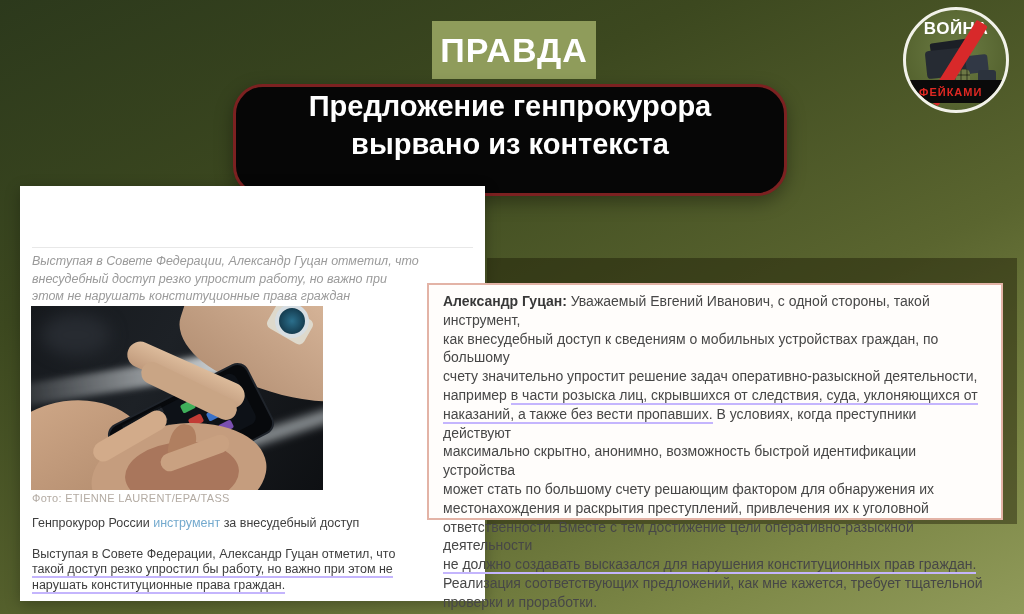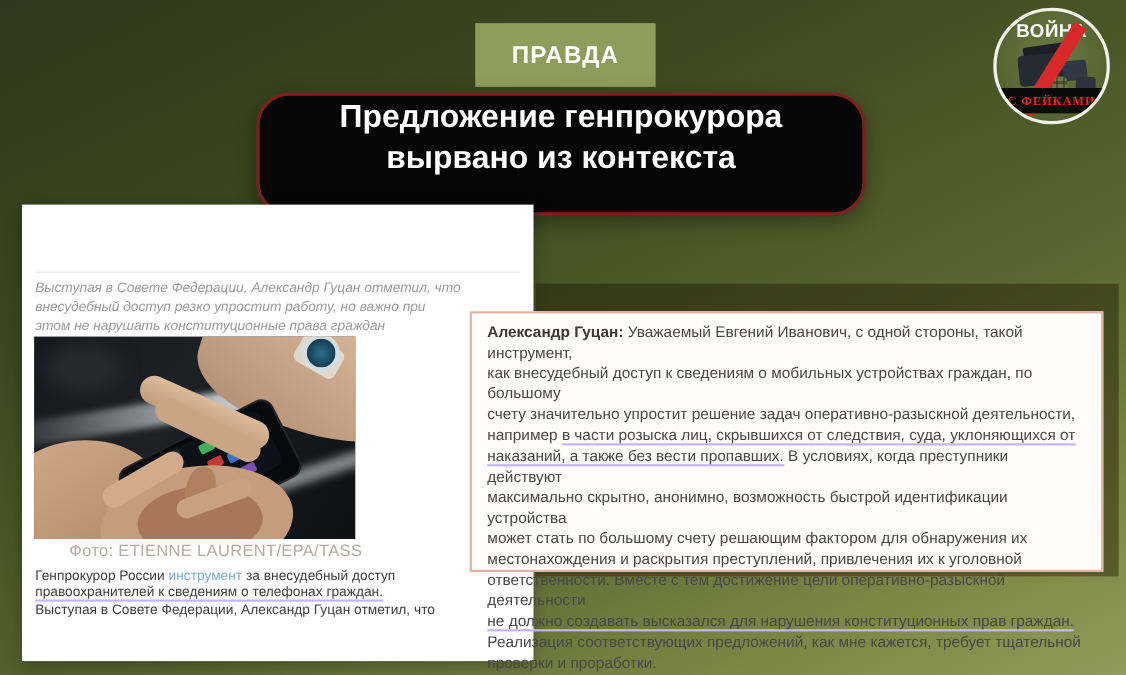--- a/index.html
+++ b/index.html
@@ -3,21 +3,21 @@
 <meta charset="utf-8">
 <style>
   html,body{margin:0;padding:0;}
   body{font-family:"Liberation Sans",sans-serif;}
   #stage{position:relative;width:1024px;height:614px;overflow:hidden;
          background:linear-gradient(155deg,#2c391c 0%,#3c481f 30%,#5a652f 62%,#7d8847 85%,#909a5a 100%);}
 
   
   .truth-badge{position:absolute;left:432px;top:21px;width:164px;height:58px;background:#8f9c5b;
                display:flex;align-items:center;justify-content:center;}
-  .truth-badge span{color:#fff;font-weight:bold;font-size:22px;letter-spacing:1px;}
+  .truth-badge span{color:#fff;font-weight:bold;font-size:34px;letter-spacing:1px;}
 
   
   .verdict{position:absolute;left:233px;top:84px;width:554px;height:112px;background:#060606;
            border:3px solid #7c2121;border-radius:30px;box-sizing:border-box;
            display:flex;align-items:flex-start;justify-content:center;text-align:center;
            box-shadow:0 6px 18px rgba(0,0,0,.35);}
   .verdict div{color:#fff;font-weight:bold;font-size:29px;line-height:38px;white-space:pre-line;}
 
   
   .logo{position:absolute;left:903px;top:7px;width:106px;height:106px;border-radius:50%;
@@ -27,32 +27,32 @@
               font-weight:bold;font-size:17px;letter-spacing:.5px;}
   .cam-top{position:absolute;left:24px;top:31px;width:38px;height:9px;background:#1b1f26;border-radius:2px;transform:rotate(-8deg);}
   .cam-body{position:absolute;left:20px;top:39px;width:44px;height:28px;background:#262b33;border-radius:4px;transform:rotate(-6deg);}
   .cam-lens{position:absolute;left:60px;top:45px;width:22px;height:18px;background:#313845;border-radius:3px;transform:rotate(-6deg);}
   .cam-extra{position:absolute;left:72px;top:60px;width:18px;height:16px;background:#2c333d;border-radius:3px;}
   .cam-grenade{position:absolute;left:42px;top:59px;width:22px;height:25px;background:#6d7845;border-radius:5px;
      background-image:repeating-linear-gradient(90deg,rgba(0,0,0,.28) 0 2px,transparent 2px 6px),
                       repeating-linear-gradient(0deg,rgba(0,0,0,.28) 0 2px,transparent 2px 6px);}
   .slash{position:absolute;left:45px;top:6px;width:13px;height:94px;background:#d8292a;transform:rotate(32deg);border-radius:2px;}
   .logo-band{position:absolute;bottom:7px;left:0;width:100%;height:23px;background:#0a0a0a;
-             display:flex;align-items:center;justify-content:center;font-family:Liberation Serif, serif;}
+             display:flex;align-items:center;justify-content:flex-start;}
   .logo-band span{color:#e02823;font-weight:bold;font-size:11px;letter-spacing:1px;}
 
   
   .article{position:absolute;left:20px;top:186px;width:465px;height:415px;background:#fff;
            box-shadow:0 4px 14px rgba(0,0,0,.28);}
   .headline{position:absolute;left:12px;top:7px;width:445px;font-family:"Liberation Serif",serif;
             font-weight:bold;font-size:20.5px;line-height:26px;color:#2b2b2b;white-space:pre-line;}
   .divider{position:absolute;left:12px;top:61px;width:441px;height:1px;background:#e8e8e8;}
   .subtitle{position:absolute;left:12px;top:67px;width:420px;font-style:italic;font-size:12.5px;
             line-height:17.5px;color:#9a9a9a;white-space:pre-line;}
-  .caption{position:absolute;left:12px;top:306px;font-size:15px;letter-spacing:.3px;color:#b3aba3;margin-left:31px;}
+  .caption{position:absolute;left:12px;top:306px;font-size:11px;letter-spacing:.3px;color:#b3aba3;}
   .body-text{position:absolute;left:12px;top:330px;width:430px;font-size:12.5px;line-height:15.4px;
              color:#3e3e3e;white-space:pre-wrap;}
 
   
   .photo{position:absolute;left:11px;top:120px;width:292px;height:184px;overflow:hidden;
          background:linear-gradient(120deg,#16191d 0%,#1d2126 40%,#0e1013 100%);}
   .photo div{position:absolute;}
   .blob-bg1{left:10px;top:8px;width:70px;height:42px;background:#272b31;border-radius:50%;filter:blur(8px);}
   .streak1{left:-40px;top:50px;width:420px;height:22px;transform:rotate(-9deg);filter:blur(3px);
            background:linear-gradient(90deg,rgba(235,240,242,0),rgba(235,240,242,.85) 55%,rgba(235,240,242,.15));}
@@ -162,23 +162,24 @@
       <div class="finger-top2"></div>
       <div class="hand-bottom"></div>
       <div class="hand-small"></div>
       <div class="thumb"></div>
       <div class="finger-hold1"></div>
       <div class="finger-hold2"></div>
     </div>
 
     <div class="caption">Фото: ETIENNE LAURENT/EPA/TASS</div>
     <div class="body-text"><span class="seg-normal">Генпрокурор России </span><span class="seg-link">инструмент</span><span class="seg-normal"> за внесудебный доступ
-</span><span class="seg-underline">правоохранителей к сведениям о телефонах граждан.</span><span class="seg-normal">
+</span><span class="seg-normal">
 Выступая в Совете Федерации, Александр Гуцан отметил, что
-</span></div>
+</span><span class="seg-underline">такой доступ резко упростил бы работу, но важно при этом не
+нарушать конституционные права граждан.</span></div>
   </div>
 
   <div class="quote-shadow"></div>
   <div class="quote"><span class="seg-bold">Александр Гуцан:</span><span class="seg-normal"> Уважаемый Евгений Иванович, с одной стороны, такой инструмент,
 как внесудебный доступ к сведениям о мобильных устройствах граждан, по большому
 счету значительно упростит решение задач оперативно-разыскной деятельности,
 например </span><span class="seg-underline">в части розыска лиц, скрывшихся от следствия, суда, уклоняющихся от
 наказаний, а также без вести пропавших.</span><span class="seg-normal"> В условиях, когда преступники действуют
 максимально скрытно, анонимно, возможность быстрой идентификации устройства
 может стать по большому счету решающим фактором для обнаружения их

